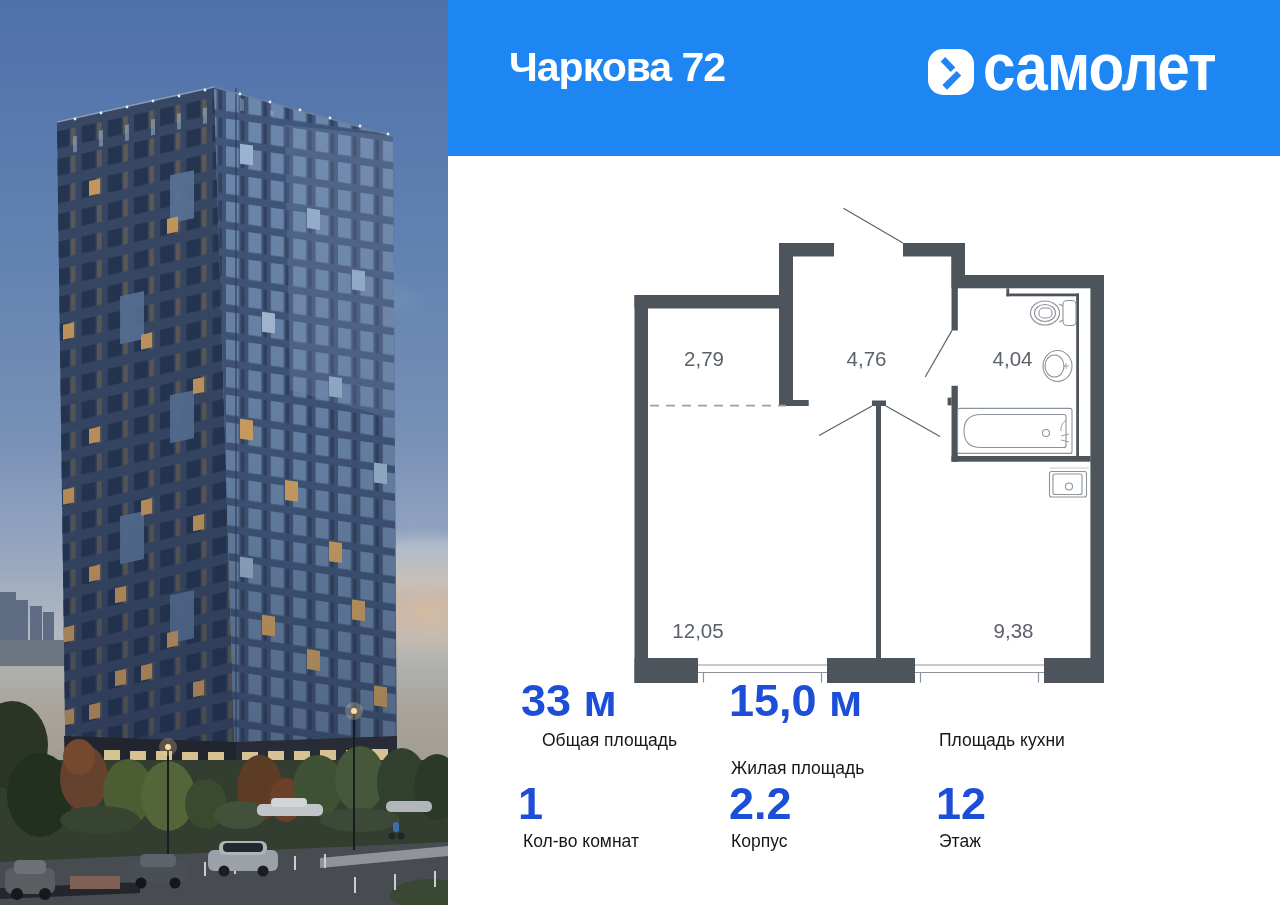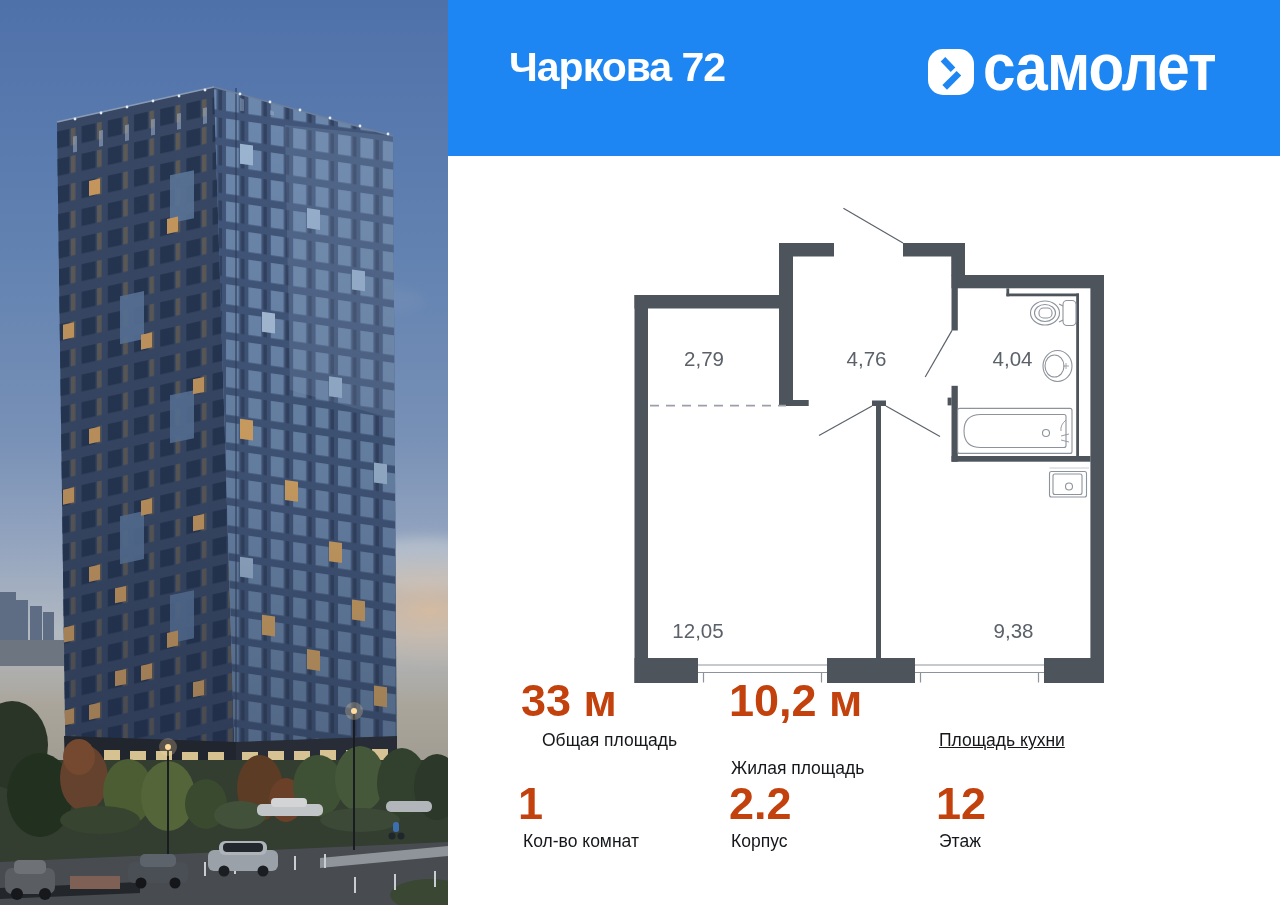--- a/index.html
+++ b/index.html
@@ -5,21 +5,21 @@
   html,body{margin:0;padding:0;}
   body{width:1280px;height:905px;overflow:hidden;background:#ffffff;
        font-family:"Liberation Sans", sans-serif;}
   .abs{position:absolute;}
   #page{position:relative;width:1280px;height:708px;}
   #photo{left:0;top:0;width:448px;height:905px;}
   #banner{left:448px;top:0;width:832px;height:156px;background:#1e86f2;}
   #title{left:509px;top:47px;color:#ffffff;font-size:41px;font-weight:700;letter-spacing:-1px;line-height:41px;}
   #logo{left:928px;top:49px;}
   #logotext{left:983px;top:34px;color:#ffffff;font-size:66px;font-weight:700;letter-spacing:-1px;line-height:66px;transform:scaleX(0.885);transform-origin:0 0;}
-  .num{color:#c2410c;font-size:45px;font-weight:700;letter-spacing:0px;line-height:45px;}
+  .num{color:#1d4ed8;font-size:45px;font-weight:700;letter-spacing:0px;line-height:45px;}
   .lbl{color:#15171a;font-size:17.5px;font-weight:400;line-height:17.5px;}
 </style>
 </head>
 <body>
 <div id="page">
 
   <div id="photo" class="abs"><svg width="448" height="905" viewBox="0 0 448 905" xmlns="http://www.w3.org/2000/svg">
     <defs>
       <linearGradient id="sky" x1="0" y1="0" x2="0" y2="1">
         <stop offset="0" stop-color="#4f71aa"></stop>
@@ -347,23 +347,23 @@
       <text x="866.5" y="349.6">4,76</text>
       <text x="1012.5" y="349.6">4,04</text>
       <text x="698" y="621.5">12,05</text>
       <text x="1013.5" y="621.5">9,38</text>
     </g>
   </svg>
   </div>
 
   <div class="abs num" style="left:521px;top:678px;">33 м</div>
   <div class="abs lbl" style="left:542px;top:732px;">Общая площадь</div>
-  <div class="abs num" style="left:729px;top:678px;">10,2 м</div>
+  <div class="abs num" style="left:729px;top:678px;">15,0 м</div>
   <div class="abs lbl" style="left:731px;top:732px;margin-top:28px;">Жилая площадь</div>
-  <div class="abs lbl" style="left:939px;top:732px;text-decoration:underline;">Площадь кухни</div>
+  <div class="abs lbl" style="left:939px;top:732px;">Площадь кухни</div>
 
   <div class="abs num" style="left:518px;top:781px;">1</div>
   <div class="abs lbl" style="left:523px;top:833px;">Кол-во комнат</div>
   <div class="abs num" style="left:729px;top:781px;">2.2</div>
   <div class="abs lbl" style="left:731px;top:833px;">Корпус</div>
   <div class="abs num" style="left:936px;top:781px;">12</div>
   <div class="abs lbl" style="left:939px;top:833px;">Этаж</div>
 </div>
 
 </body></html>

